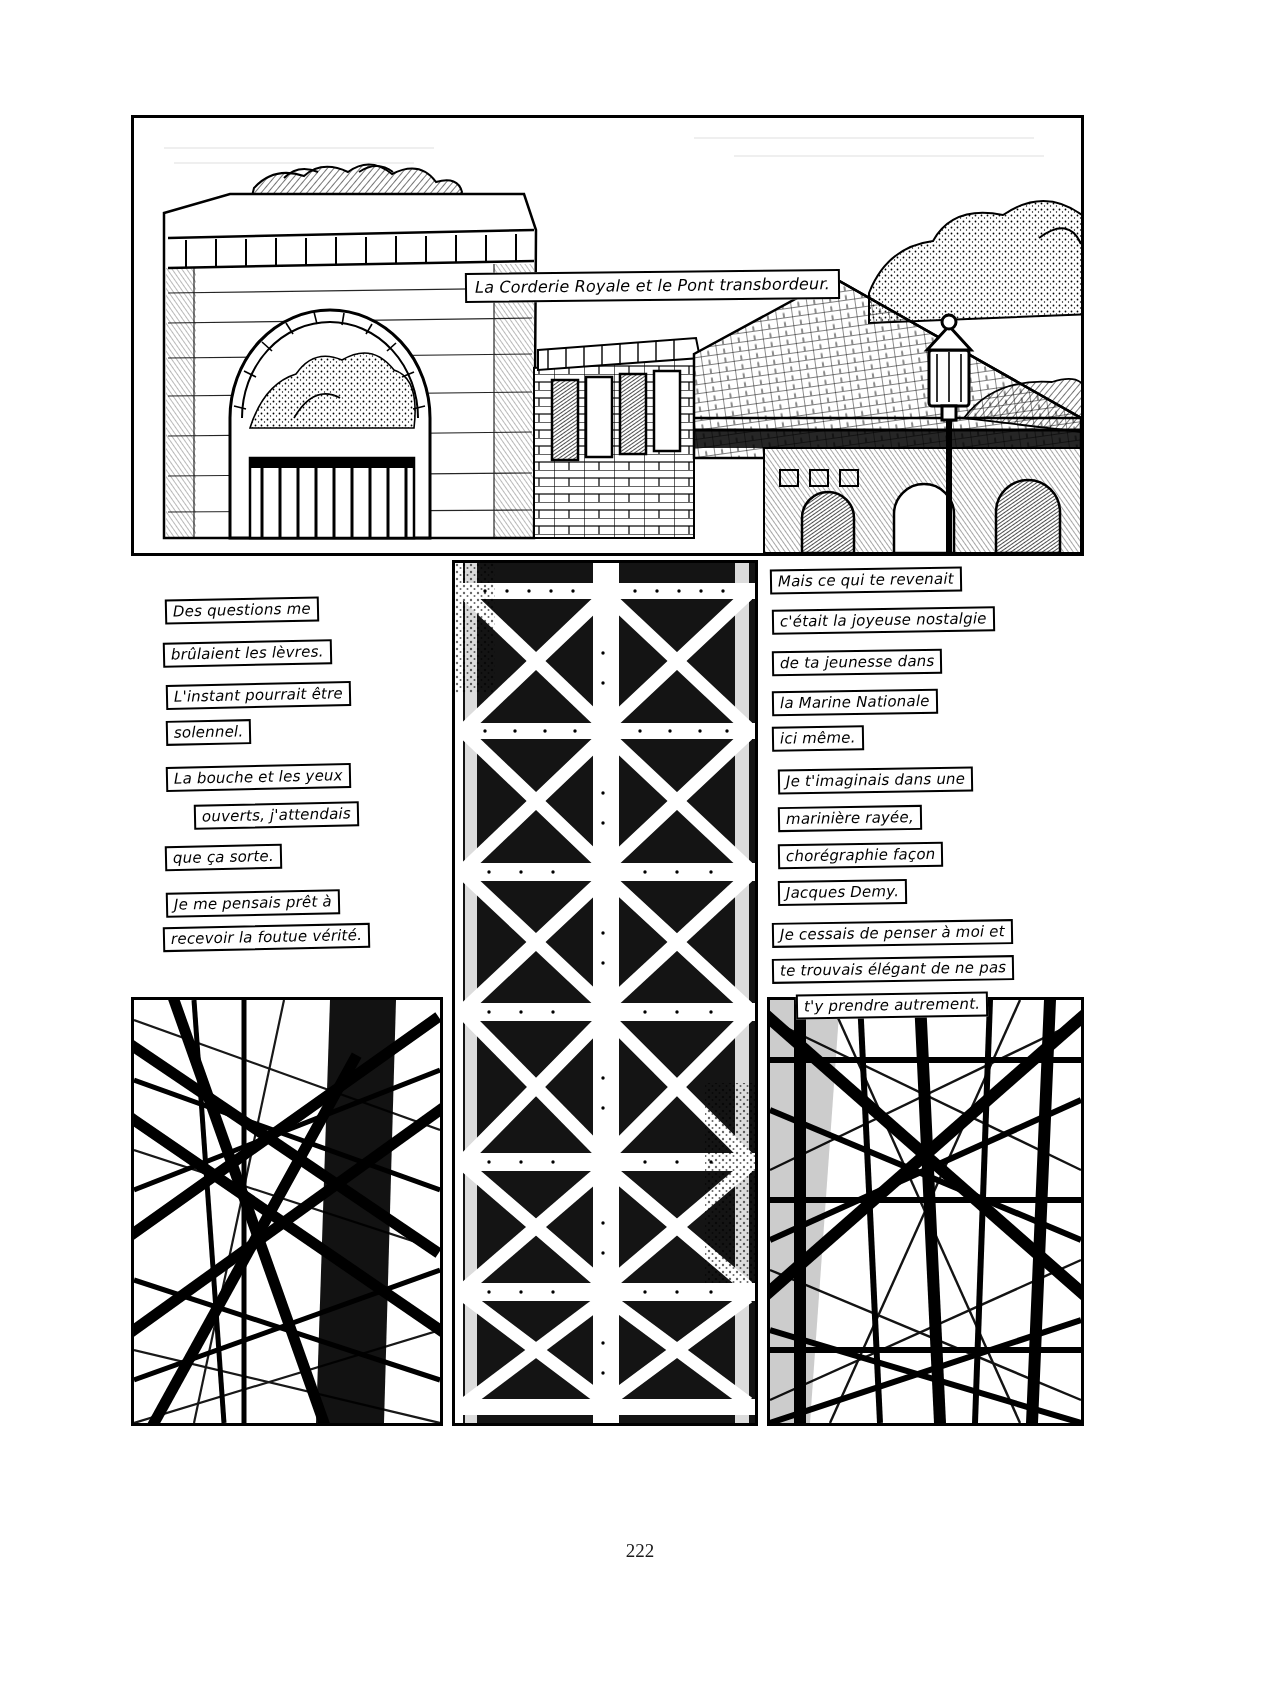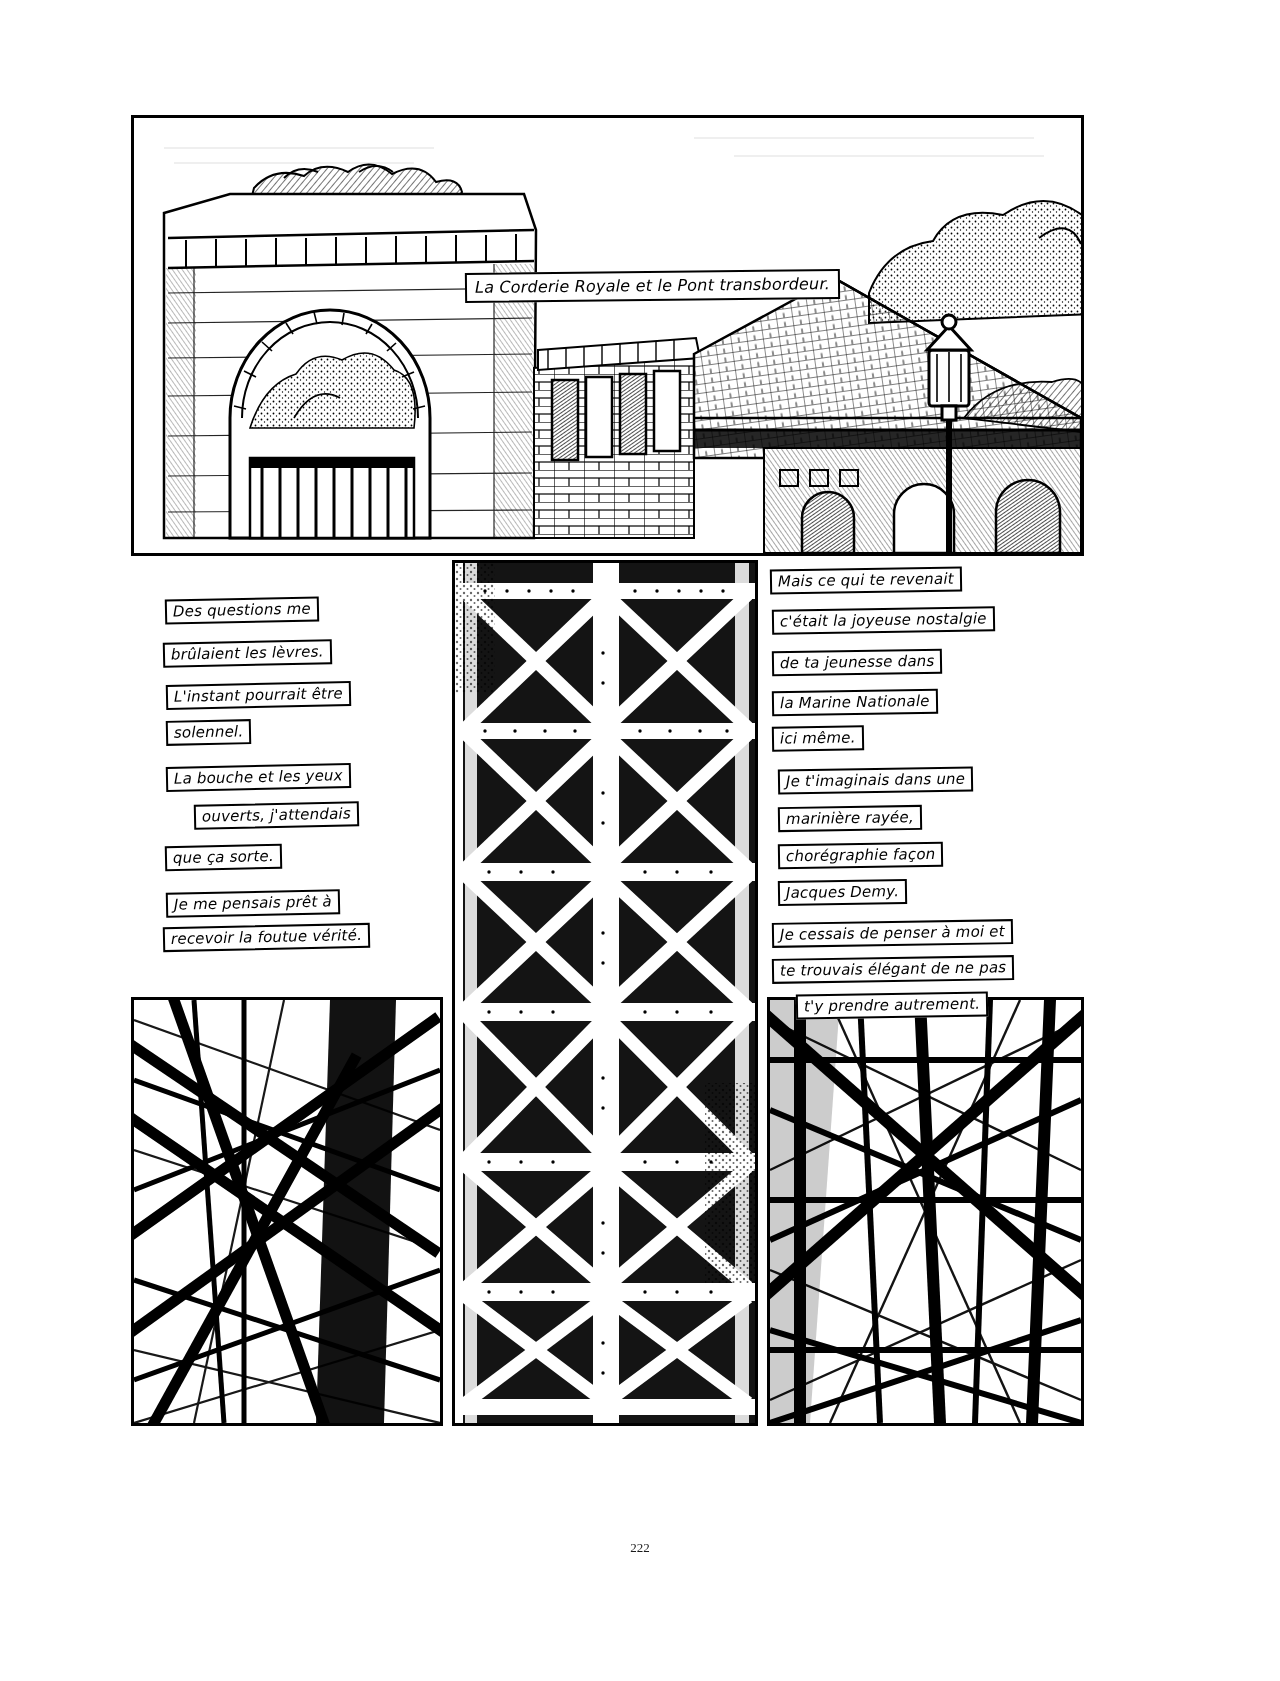--- a/index.html
+++ b/index.html
@@ -89,21 +89,21 @@
   #cap-r12{ left: 796px; top: 993px;  }
 
   
   #page-number {
     position: absolute;
     left: 0;
     top: 1540px;
     width: 1280px;
     text-align: center;
     font-family: "Liberation Serif", serif;
-    font-size: 13px;
+    font-size: 19px;
     color: #1a1a1a;
   }
 
   
   .panel svg { display: block; width: 100%; height: 100%; }
 </style>
 </head>
 <body>
 
 <div class="page">

